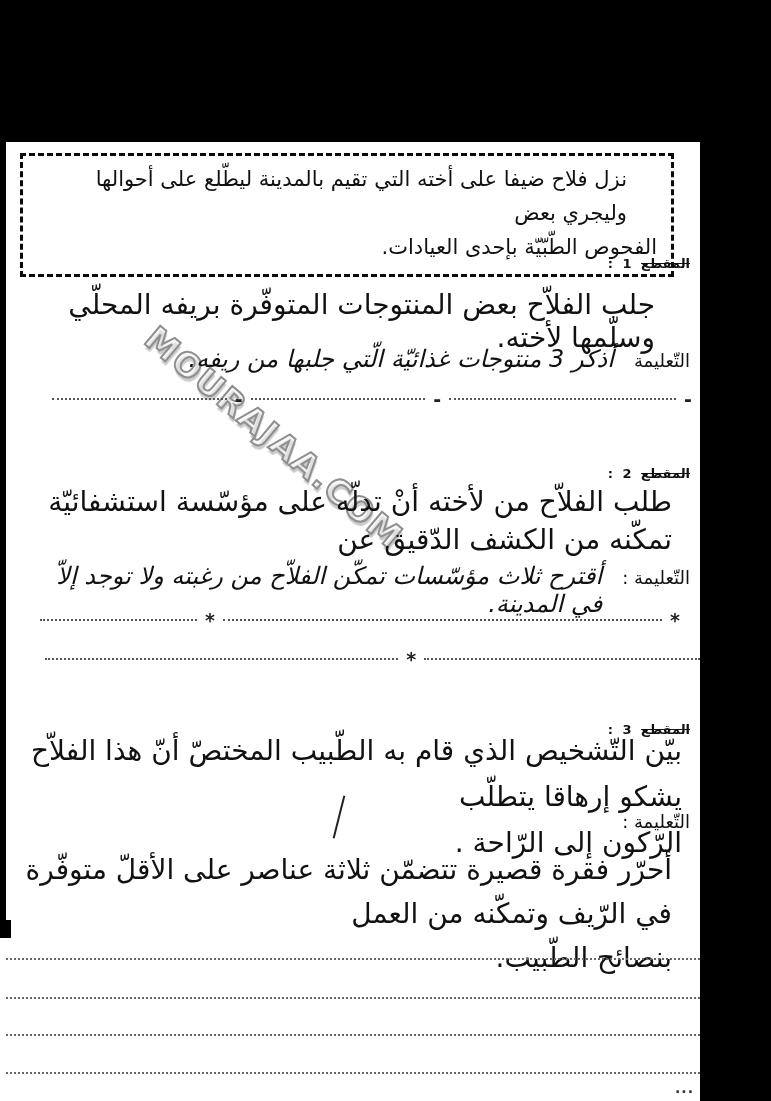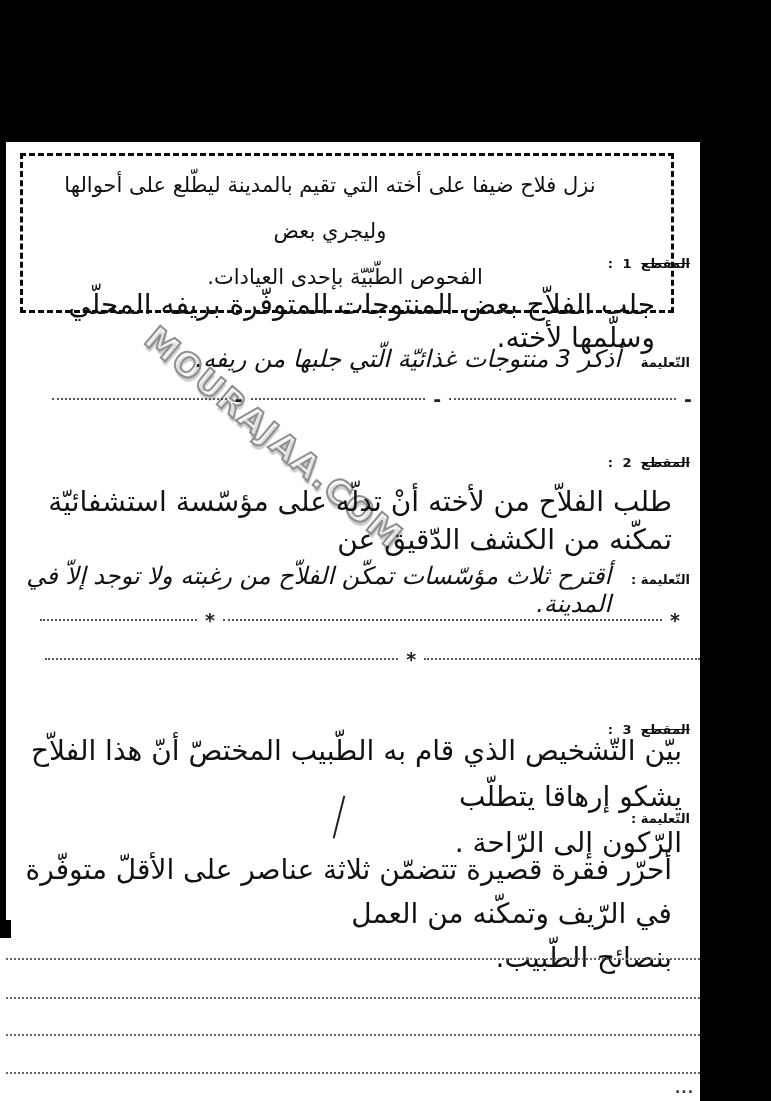--- a/index.html
+++ b/index.html
@@ -15,32 +15,32 @@
     background:#fff;color:#111;direction:rtl;
   }
   .left-scan-strip{left:0;top:142px;width:6px;height:796px;background:#000;}
   .left-scan-stub{left:0;top:920px;width:11px;height:18px;background:#000;}
 
   
   .intro-box{
     left:20px;top:11px;width:624px;
     border:3px dashed #0a0a0a;
     padding:6px 14px 10px 10px;
-    font-size:21px;line-height:46px;text-align:center;z-index:2;
+    font-size:21px;line-height:34px;text-align:right;z-index:2;
   }
   .intro-line1{padding-right:30px;}
 
   
   .sec-heading{font-size:13px;font-weight:700;right:10px;text-align:right;z-index:2;}
   .sec-heading .strike{text-decoration:line-through;}
   .sec-heading .num{margin:0 5px;}
 
   .body-text{font-size:28px;text-align:right;z-index:2;}
   .instr-row{display:flex;align-items:baseline;z-index:2;}
-  .instr-label{font-size:13px;font-weight:700;white-space:nowrap;}
+  .instr-label{font-size:18px;font-weight:400;white-space:nowrap;}
   .instr-text{font-size:24px;margin-right:20px;font-style:italic;}
 
   
   .ansline{display:flex;align-items:center;height:20px;z-index:2;}
   .dotseg{height:0;border-bottom:2.5px dotted #555;align-self:center;}
   .marker{font-size:19px;font-weight:700;line-height:0;margin:0 8px;color:#222;align-self:center;}
   .fullline{height:0;border-bottom:2.5px dotted #666;left:6px;right:0;z-index:2;}
 
   
   .watermark{
@@ -83,21 +83,21 @@
   </div>
   <div class="abs ansline" style="top:247px;right:0px;left:52px;">
     <span class="marker">-</span>
     <span class="dotseg" style="flex:1.3;"></span>
     <span class="marker">-</span>
     <span class="dotseg" style="flex:1;"></span>
     <span class="marker">-</span>
     <span class="dotseg" style="flex:1;"></span>
   </div>
 
-  <div class="abs sec-heading" style="top:313px;">
+  <div class="abs sec-heading" style="top:324px;">
     <span class="strike">المقطع</span>
     <span class="num">2</span>
     <span>:</span>
   </div>
   <div class="abs body-text" style="top:341px;right:28px;left:20px;line-height:38px;">
     <div>طلب الفلاّح من لأخته أنْ تدلّه على مؤسّسة استشفائيّة تمكّنه من الكشف الدّقيق عن</div>
   </div>
   <div class="abs instr-row" style="top:420px;right:10px;left:20px;">
     <span class="instr-label">التّعليمة :</span>
     <span class="instr-text">أقترح ثلاث مؤسّسات تمكّن الفلاّح من رغبته ولا توجد إلاّ في المدينة.</span>

